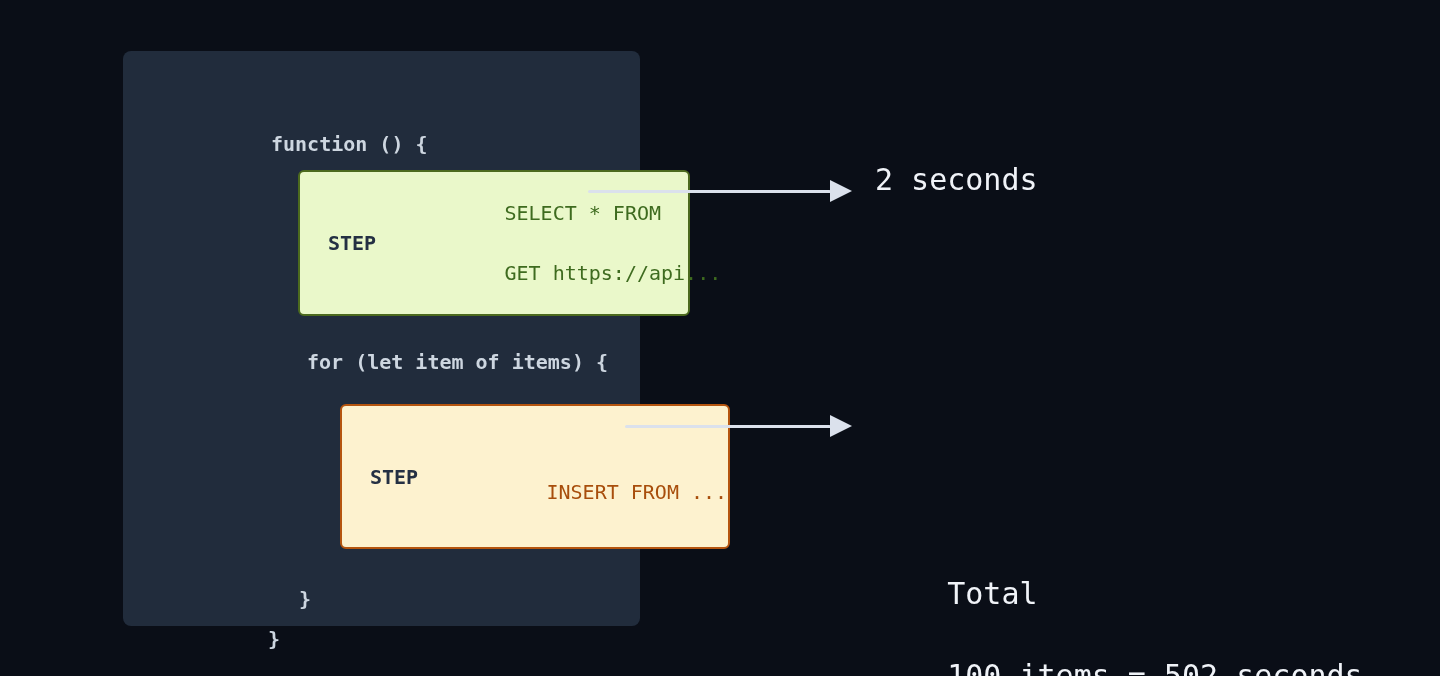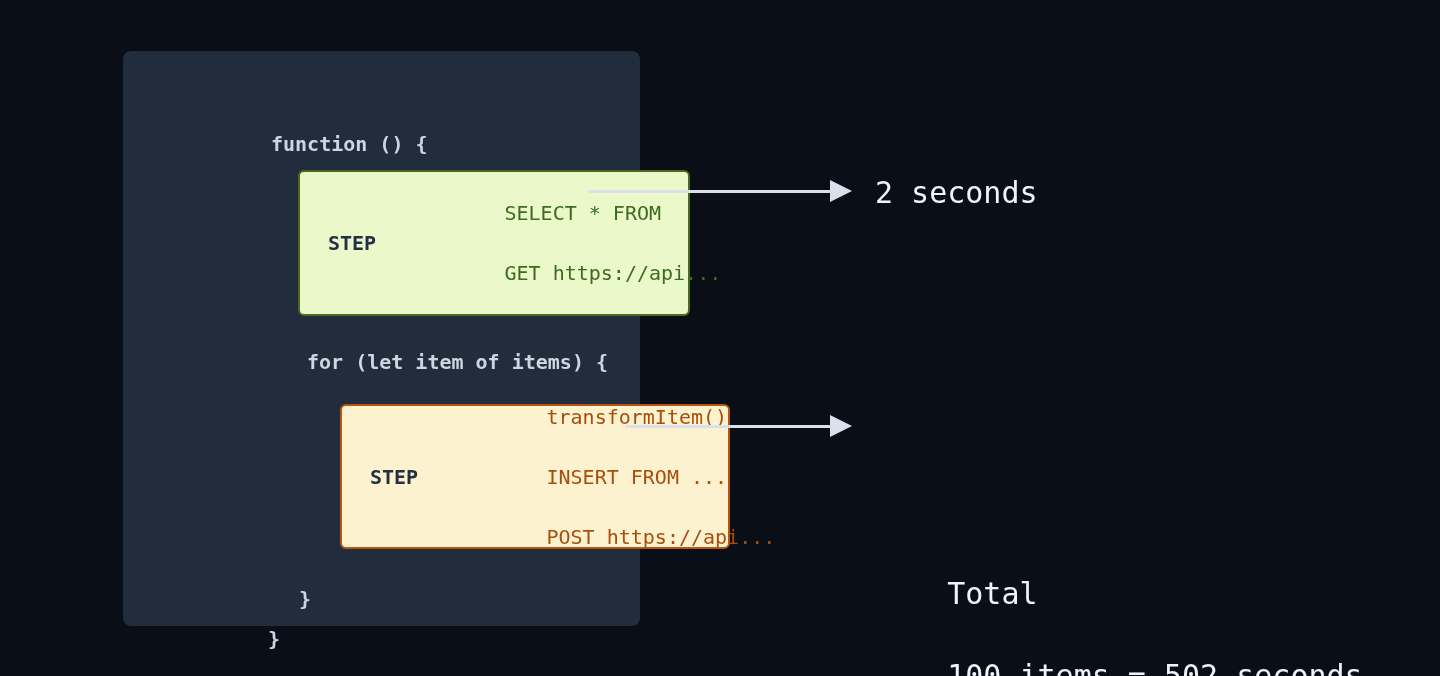--- a/index.html
+++ b/index.html
@@ -103,21 +103,21 @@
 
   
   .annotation {
     position: absolute;
     font-size: 30px;
     font-weight: normal;
     color: #f0f3f8;
     white-space: pre;
     line-height: 41px;
   }
-  .time1 { left: 875px; top: 172px; text-align: center; }
+  .time1 { left: 875px; top: 159px; text-align: center; }
   .time2 { left: 875px; top: 407px; }
   .total { left: 875px; top: 532px; }
 </style>
 </head>
 <body>
 
 <div id="stage">
 
   <div class="panel">
     <div class="code-line fn-open">function () {</div>
@@ -128,23 +128,22 @@
         <span>SELECT * FROM</span><br>
         <span>GET https://api...</span>
       </span>
     </div>
 
     <div class="code-line for-open">for (let item of items) {</div>
 
     <div class="step-box orange">
       <span class="step-label">STEP</span>
       <span class="step-code">
-        <span>transformItem()</span><br>
+        <br>
         <span>INSERT FROM ...</span><br>
-        <span>POST https://api...</span>
       </span>
     </div>
 
     <div class="code-line for-close">}</div>
     <div class="code-line fn-close">}</div>
   </div>
 
   <div>
     <div class="arrow-shaft arrow1-shaft"></div>
     <div class="arrow-head arrow1-head"></div>

